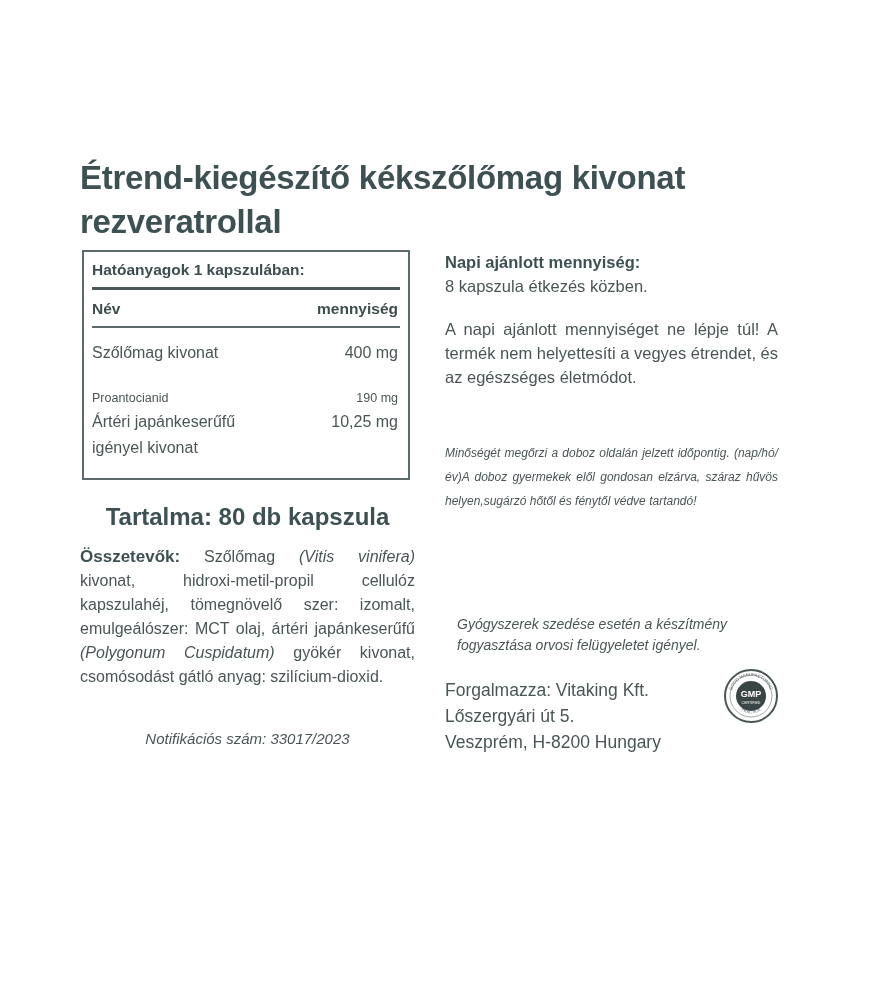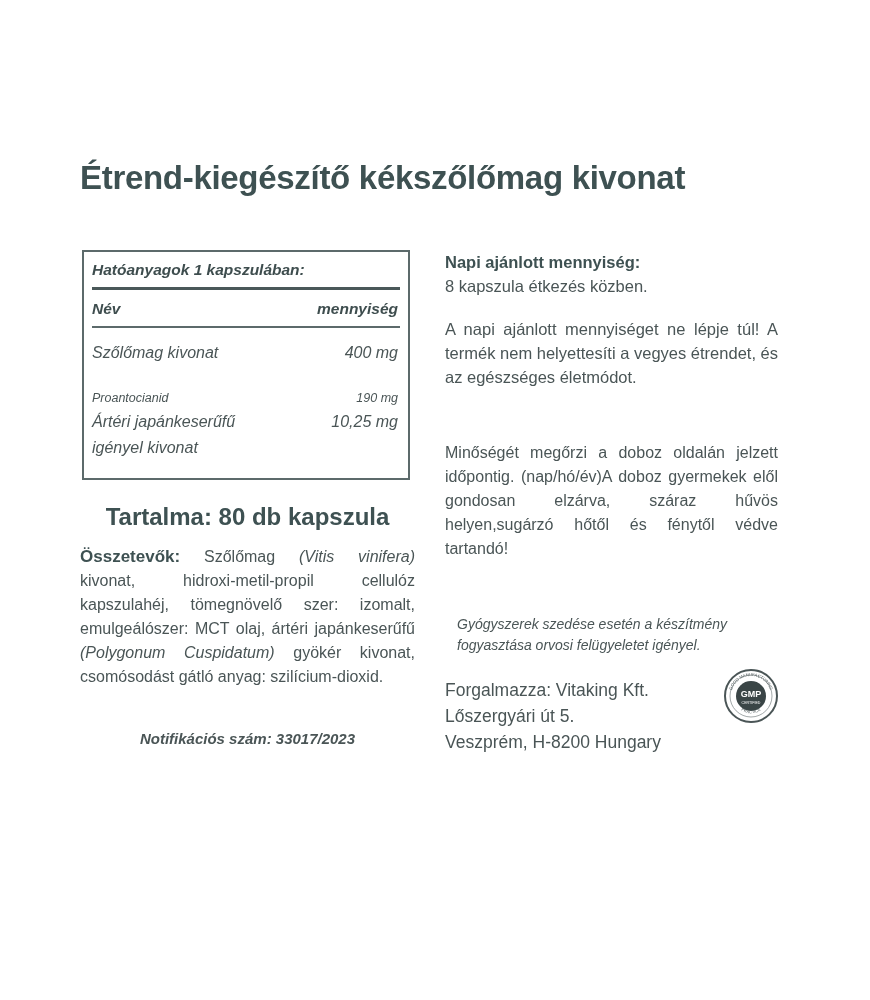--- a/index.html
+++ b/index.html
@@ -1,49 +1,50 @@
 <!DOCTYPE html>
 <html><head>
 <meta charset="utf-8">
 <style>
   html, body { margin:0; padding:0; background:#ffffff; }
   body { width:870px; height:1000px; position:relative; overflow:hidden;
          font-family:"Liberation Sans", sans-serif; color:#3d4a4b; }
   .title { position:absolute; left:80px; top:156px; width:720px;
            font-size:33px; font-weight:bold; line-height:44px; color:#3e5152; letter-spacing:-0.3px; }
   .box { position:absolute; left:82px; top:250px; width:328px; height:230px;
-         border:2px solid #5c6a6b; box-sizing:border-box;font-style:italic; }
+         border:2px solid #5c6a6b; box-sizing:border-box; }
   .box .hdr { position:absolute; left:8px; top:9px; font-size:15.5px; font-weight:bold; color:#3e4d4e; }
   .box .rule-thick { position:absolute; left:8px; right:8px; top:35px; height:3px; background:#4a5859; }
   .box .colhdr { position:absolute; left:8px; right:8px; top:48px; font-size:15.5px; font-weight:bold; color:#3e4d4e; }
   .box .colhdr .r { position:absolute; right:2px; top:0; }
   .box .rule-thin { position:absolute; left:8px; right:8px; top:74px; height:2px; background:#5c6a6b; }
   .row { position:absolute; left:8px; right:10px; color:#4a5556;margin-top:8px; }
   .row .v { position:absolute; right:0; top:0; }
   .big { font-size:16px; }
   .small { font-size:12.5px; }
   .left-col { position:absolute; left:80px; width:335px;text-align:center; }
   .h2 { top:503px; font-size:24px; font-weight:bold; color:#3e5152; }
   .ingr { top:545px; font-size:16px; line-height:24px; color:#4a5556; text-align:justify; }
   .ingr b { color:#3e5152; font-size:17px; }
-  .notif { top:730px; font-size:15px; font-style:italic; color:#4a5556;font-weight:bold; }
+  .notif { top:730px; font-size:15px; font-style:italic; color:#4a5556; }
   .right-col { position:absolute; left:445px; width:333px; color:#4a5556; }
   .p1 { top:250px; font-size:16.5px; line-height:24px; }
   .p1 b { color:#3e5152; }
   .p2 { top:317px; font-size:16.5px; line-height:24px; text-align:justify; }
-  .p3 { top:441px; font-size:16px; line-height:24px; text-align:justify; }
+  .p3 { top:441px; font-size:12px; line-height:24px; text-align:justify;font-style:italic; }
   .p4 { top:614px; font-size:14px; line-height:21px; font-style:italic;margin-left:12px; }
   .p5 { top:677px; font-size:17.5px; line-height:26px; }
   .gmp { position:absolute; left:723px; top:668px; width:56px; height:56px; }
 </style>
 </head>
 <body>
 
 <div class="title">
   <div>Étrend-kiegészítő kékszőlőmag kivonat</div>
+  <div>rezveratrollal</div>
 </div>
 
 <div class="box">
   <div class="hdr">Hatóanyagok 1 kapszulában:</div>
   <div class="rule-thick"></div>
   <div class="colhdr">
     <span>Név</span>
     <span class="r">mennyiség</span>
   </div>
   <div class="rule-thin"></div>

